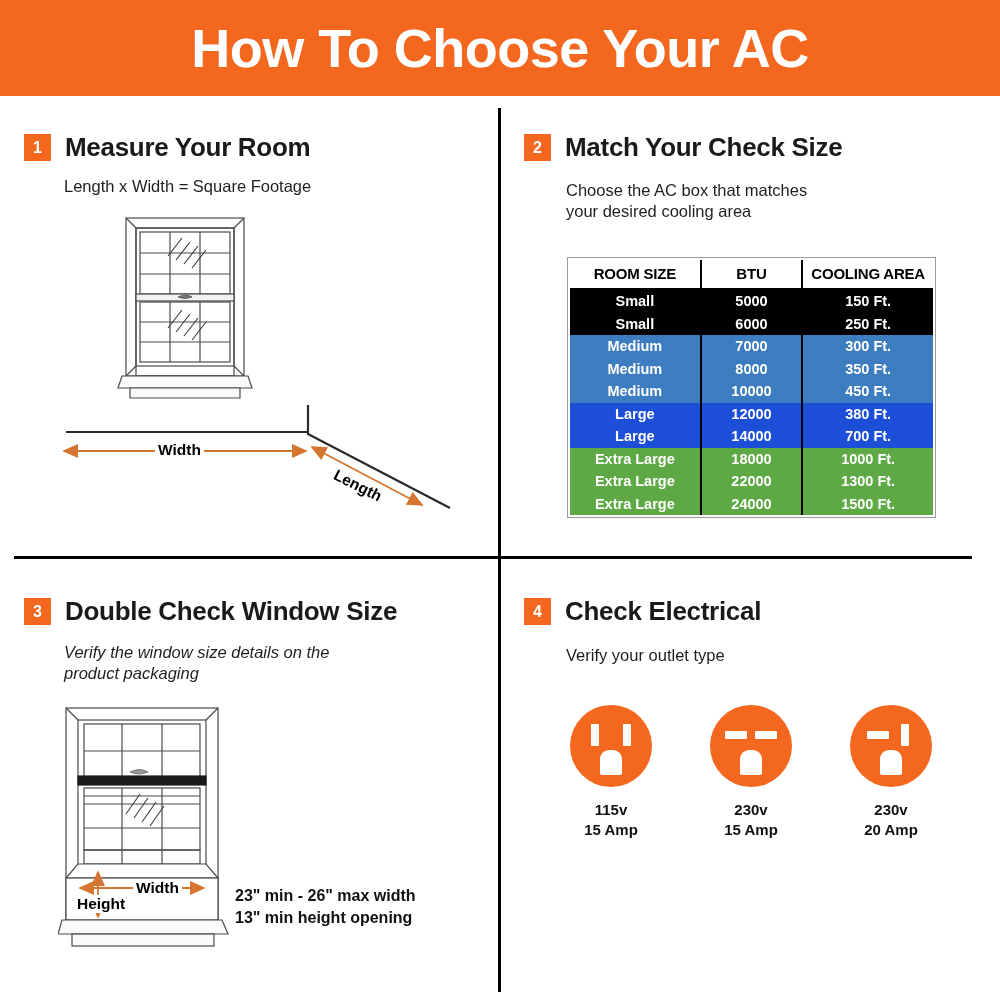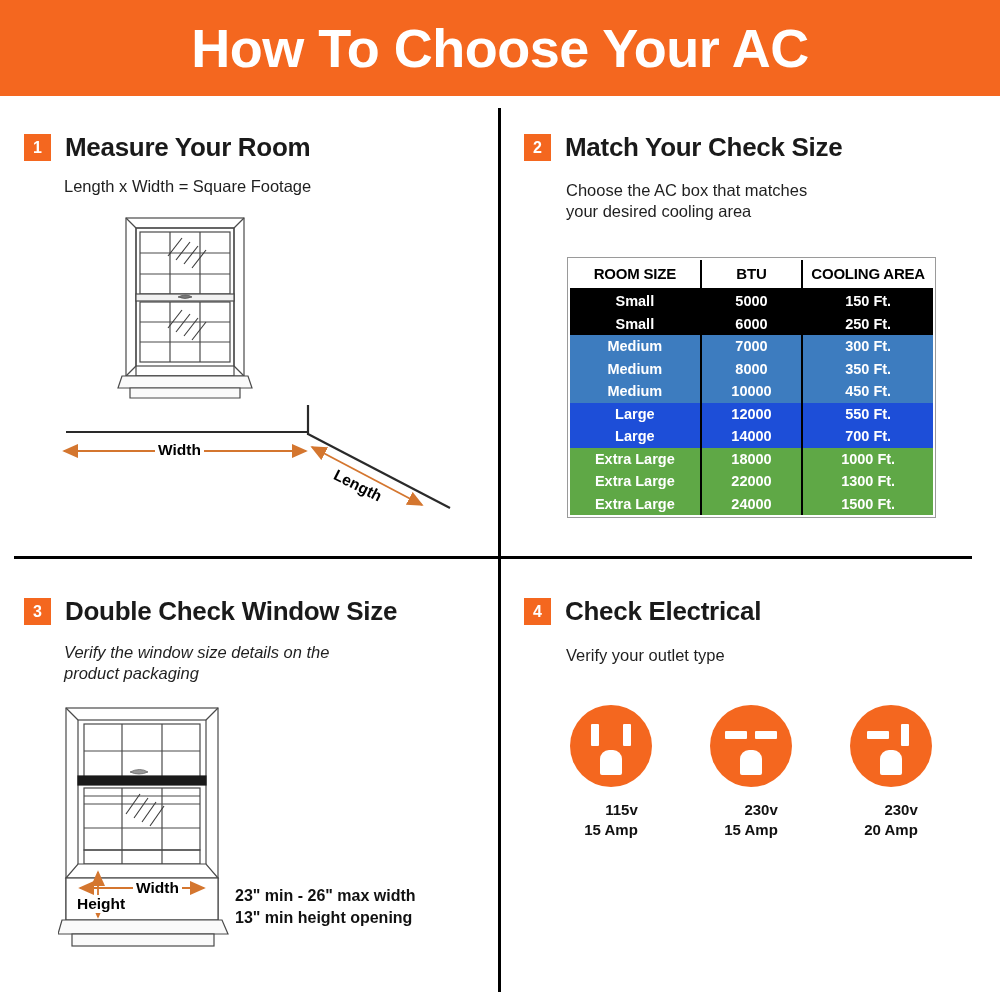--- a/index.html
+++ b/index.html
@@ -137,21 +137,21 @@
   .ground {
     position: absolute; background: #ffffff;
     width: 22px; height: 25px; left: 30px; top: 45px;
     border-radius: 9px 9px 2px 2px;
   }
   .slot-vert  { width: 8px;  height: 22px; border-radius: 1px; }
   .slot-horiz { width: 22px; height: 8px;  border-radius: 1px; }
   .outlet-label {
     margin-top: 13px;
     font-size: 15px; font-weight: bold; color: #111;
-    text-align: right; line-height: 1.32;
+    text-align: center; line-height: 1.32;
     white-space: pre-line;
   }
 
   #electrical-note {
     position: absolute;
     left: 566px; top: 892px;
     font-size: 16.5px; color: #1f1f1f; line-height: 1.32;
     white-space: pre-line;
   }
 
@@ -298,21 +298,21 @@
             <td class="col-c">350 Ft.</td>
           </tr>
           <tr class="band-medium">
             <td class="col-a">Medium</td>
             <td class="col-b">10000</td>
             <td class="col-c">450 Ft.</td>
           </tr>
           <tr class="band-large">
             <td class="col-a">Large</td>
             <td class="col-b">12000</td>
-            <td class="col-c">550 Ft.</td>
+            <td class="col-c">380 Ft.</td>
           </tr>
           <tr class="band-large">
             <td class="col-a">Large</td>
             <td class="col-b">14000</td>
             <td class="col-c">700 Ft.</td>
           </tr>
           <tr class="band-xlarge">
             <td class="col-a">Extra Large</td>
             <td class="col-b">18000</td>
             <td class="col-c">1000 Ft.</td>

